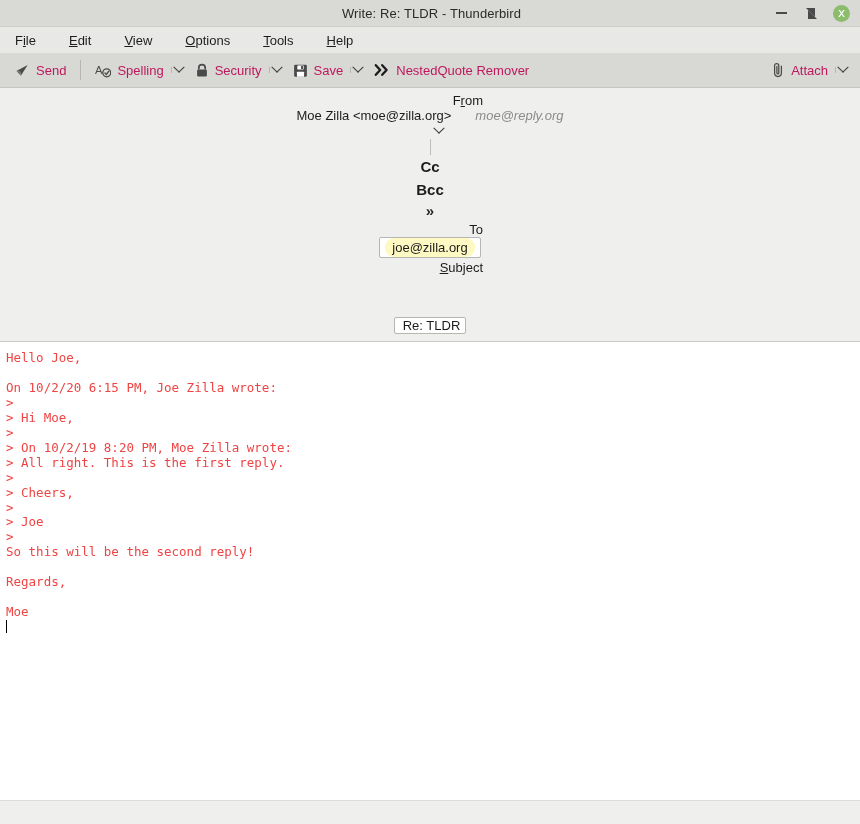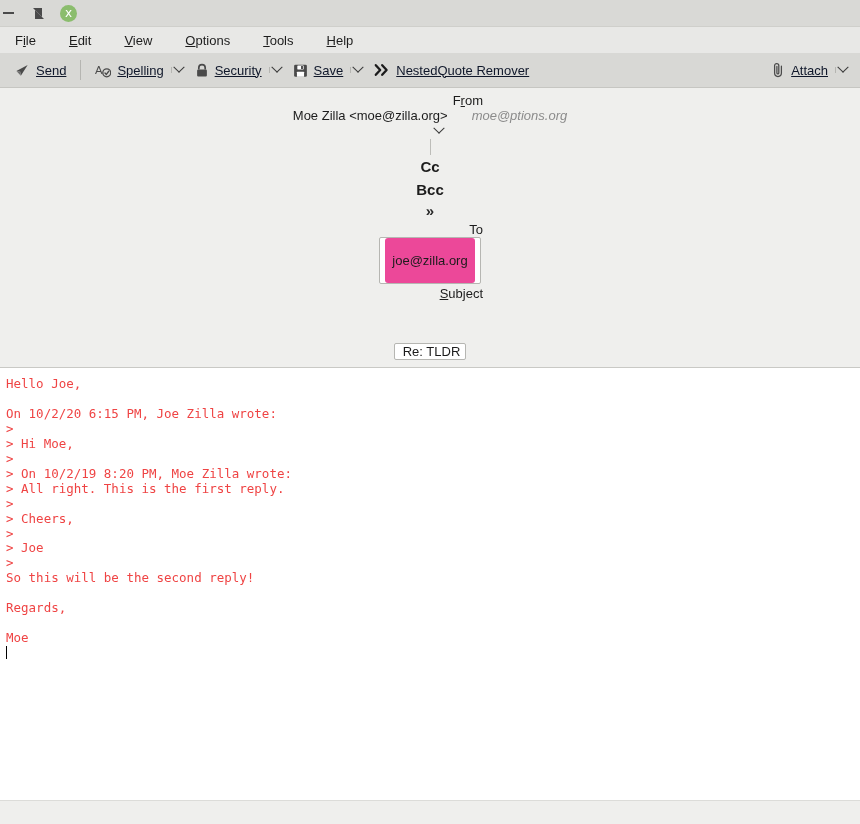--- a/index.html
+++ b/index.html
@@ -133,24 +133,23 @@
     padding: 0 8px;
     flex: 0 0 auto;
   }
   .tb-btn {
     display: flex;
     align-items: center;
     gap: 6px;
     padding: 4px 7px;
     border-radius: 3px;
     cursor: default;
-    color: #0f172a;
+    color: #be185d;
     font-size: 13px;
     white-space: nowrap;
-    text-decoration: underline;
   }
   .tb-split {
     display: flex;
     align-items: center;
     border-radius: 3px;
   }
   .tb-arrow {
     padding: 4px 5px 4px 4px;
     cursor: default;
     display: flex;
@@ -258,23 +257,23 @@
     border: 1px solid #b6b6b2;
     border-radius: 2px;
     display: flex;
     align-items: center;
     padding: 0 5px;
     font-size: 13px;
     color: #1c1c1c;
     overflow: hidden;
   }
   .pill {
-    background: #ec4899;
-    border-radius: 3px;
-    padding: 15px 7px;
+    background: #fef9c3;
+    border-radius: 9px;
+    padding: 2px 7px;
     font-size: 13px;
     color: #1c1c1c;
     cursor: default;
     white-space: nowrap;
   }
   .subject-text {
     padding-left: 3px;
     white-space: nowrap;
   }
 
@@ -310,20 +309,21 @@
     border-top: 1px solid #dcdcd9;
     flex: 0 0 auto;
   }
 </style>
 </head>
 <body>
 
 <div class="window">
 
   <div class="titlebar">
+    <div class="titlebar-title">Write: Re: TLDR - Thunderbird</div>
     <div class="win-buttons">
       <div class="win-btn">
           <span class="win-min"></span>
         </div>
       <div class="win-btn">
           <span class="win-max-glyph"></span>
         </div>
       <div class="win-close">
           <span>x</span>
         </div>
@@ -427,21 +427,21 @@
         </div>
     </div>
   </div>
 
   <div class="headers">
 
     <div class="hdr-row">
       <div class="hdr-label"><span>F</span><span class="akey">r</span><span>om</span></div>
       <div class="from-value">
         <span>Moe Zilla &lt;moe@zilla.org&gt;</span>
-        <span class="from-id">moe@ptions.org</span>
+        <span class="from-id">moe@reply.org</span>
       </div>
       <div class="from-drop">
           <span class="chev"></span>
         </div>
       <div class="hdr-vsep"></div>
       <div class="cc-btn">Cc</div>
       <div class="cc-btn">Bcc</div>
       <div class="more-btn">»</div>
     </div>
 

